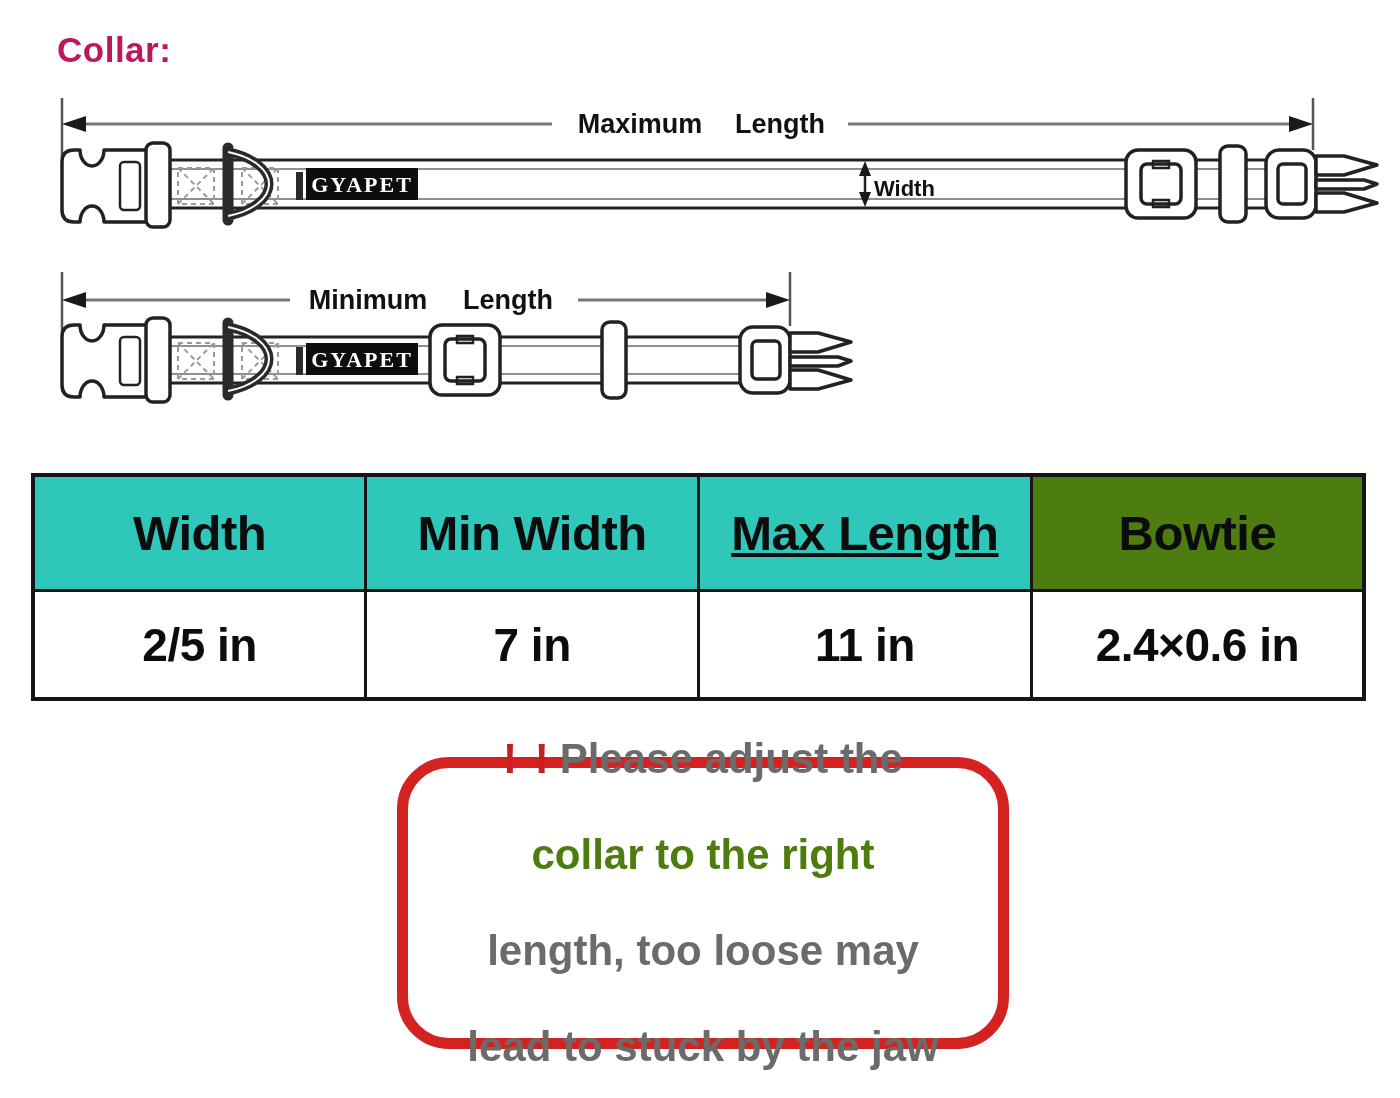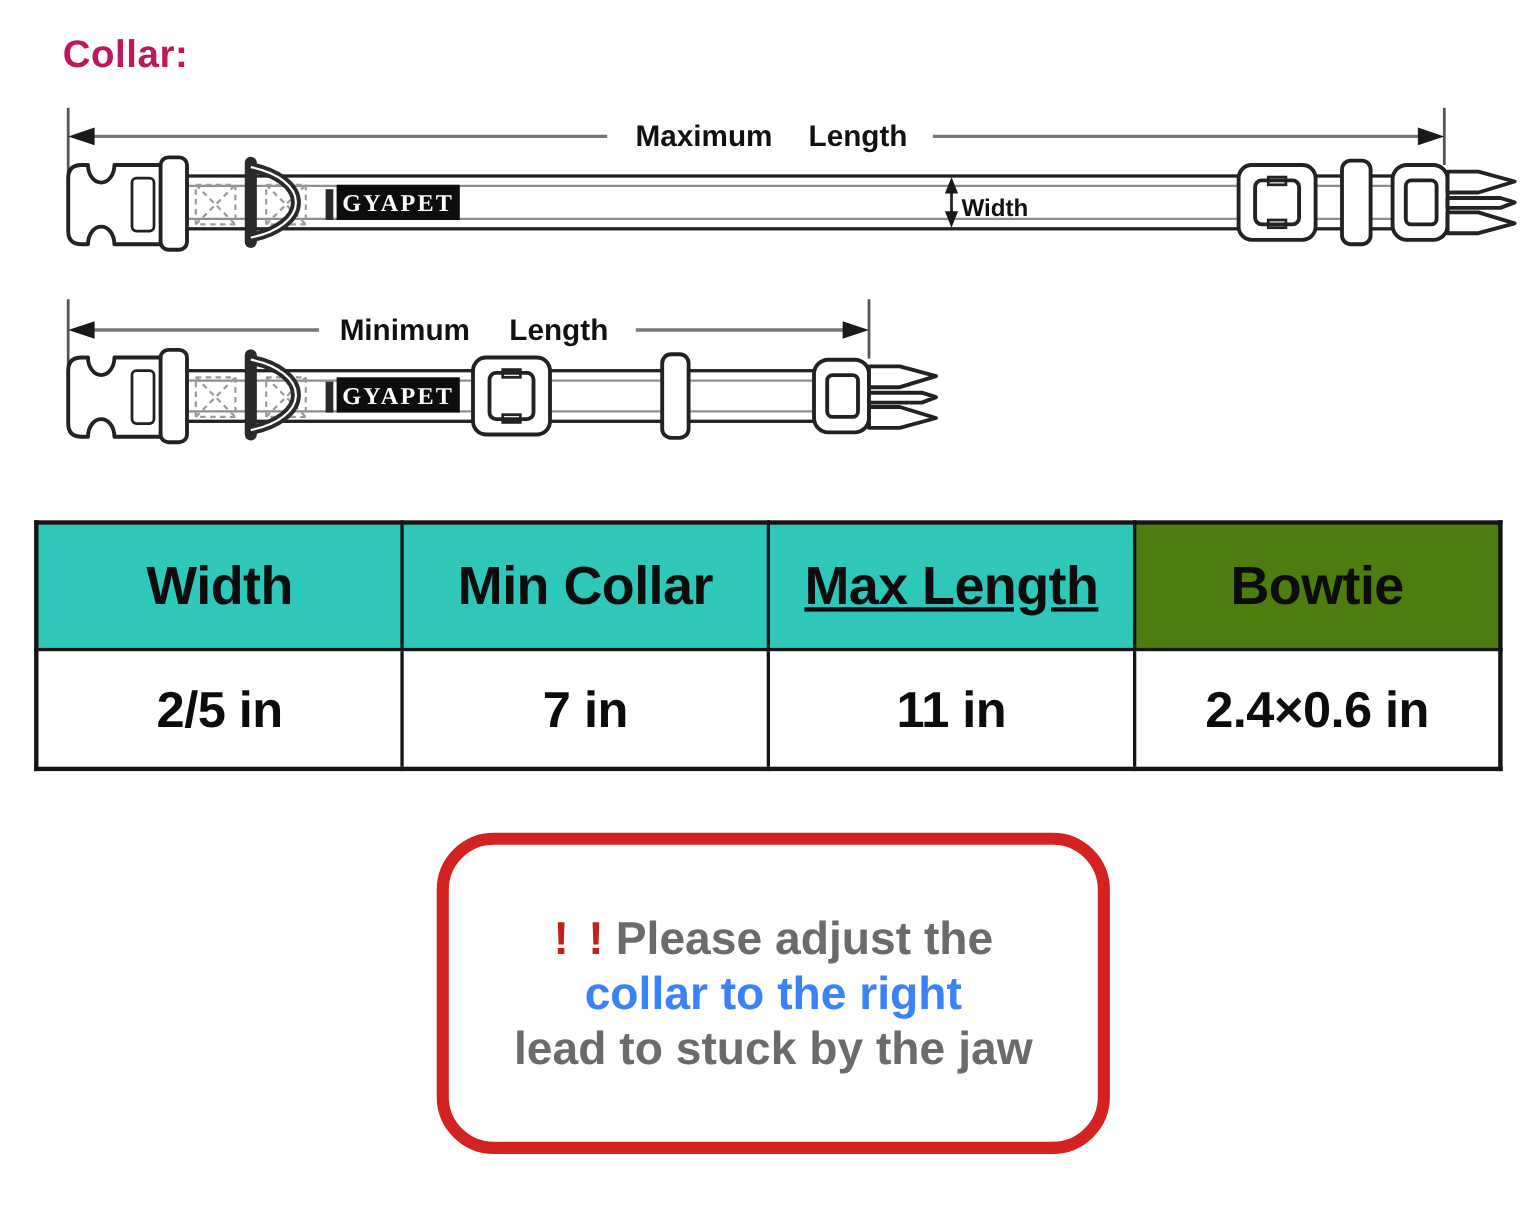--- a/index.html
+++ b/index.html
@@ -25,20 +25,21 @@
   }
   .size-table th{height:112px;font-size:49px;color:#0c0c0c;}
   .size-table td{height:105px;font-size:46px;color:#0c0c0c;background:#fff;margin-top:26px;}
 
   
   .warning-box{
     position:absolute;left:397px;top:757px;width:612px;height:292px;
     box-sizing:border-box;border:11px solid #d42221;border-radius:52px;
     background:#fff;display:flex;flex-direction:column;justify-content:center;
     text-align:center;
+    gap:46px;
   }
   .warning-line{
     font-size:42px;font-weight:700;color:#6b6b6b;line-height:50px;
     white-space:nowrap;
   }
   .warning-prefix{color:#c3201f;letter-spacing:3px;margin-right:8px;}
 
   
   .hw{fill:#ffffff;stroke:#222222;stroke-width:3.5;stroke-linejoin:round;}
   .hw-thin{fill:none;stroke:#222222;stroke-width:2.5;}
@@ -187,34 +188,35 @@
       <polygon class="hw" stroke-width="3" points="790,357 838,357 851,361 838,366 790,366"></polygon>
       <polygon class="hw" stroke-width="3" points="790,370 818,370 851,380 818,389 790,389"></polygon>
     </g>
   </g>
 </svg>
 
 <table class="size-table">
   <thead>
     <tr>
       <th style="background-color: rgb(47, 199, 185);">Width</th>
-      <th style="background-color: rgb(47, 199, 185);">Min Collar</th>
+      <th style="background-color: rgb(47, 199, 185);">Min Width</th>
       <th style="background-color: rgb(47, 199, 185); text-decoration: underline;">Max Length</th>
       <th style="background-color: #4d7c0f;">Bowtie</th>
     </tr>
   </thead>
   <tbody>
     <tr>
       <td>2/5 in</td>
       <td>7 in</td>
       <td>11 in</td>
       <td>2.4×0.6 in</td>
     </tr>
   </tbody>
 </table>
 
 <div class="warning-box" style="border-color: rgb(212, 34, 33);">
   <div class="warning-line">
     <span class="warning-prefix" style="color: rgb(195, 32, 31);">! !</span><span style="color: rgb(107, 107, 107);">Please adjust the</span>
   </div>
-  <div class="warning-line" style="color: #3b82f6;">collar to the right</div>
+  <div class="warning-line" style="color: #4d7c0f;">collar to the right</div>
+  <div class="warning-line" style="color: rgb(107, 107, 107);">length, too loose may</div>
   <div class="warning-line" style="color: rgb(107, 107, 107);">lead to stuck by the jaw</div>
 </div>
 
 </body></html>

